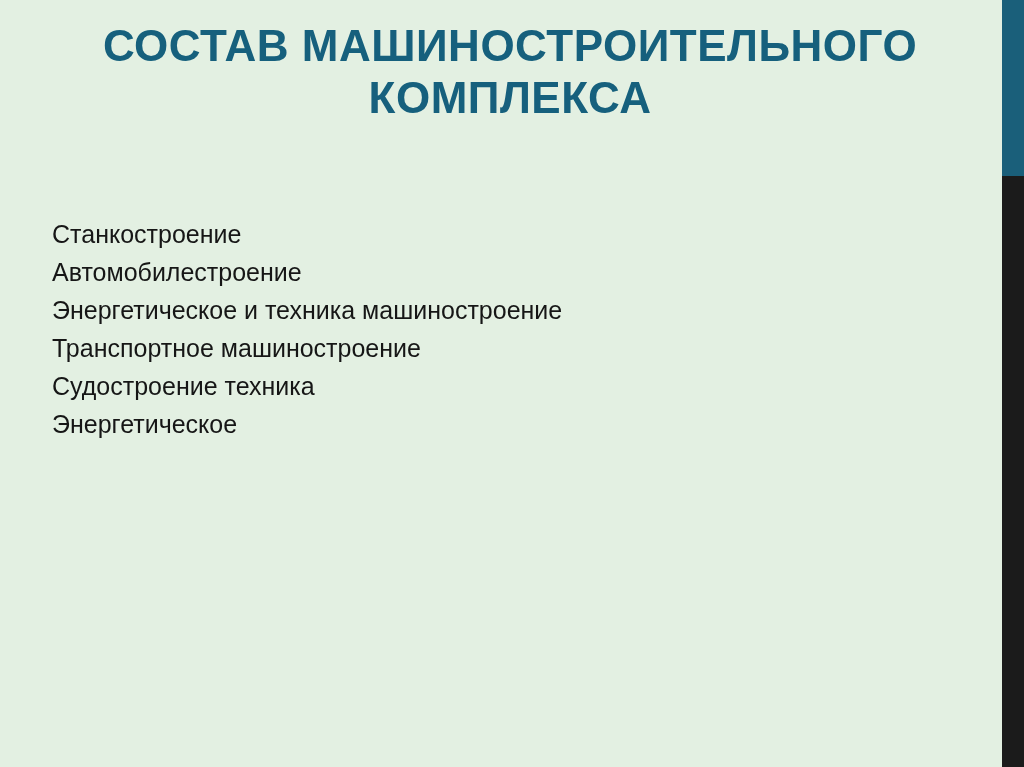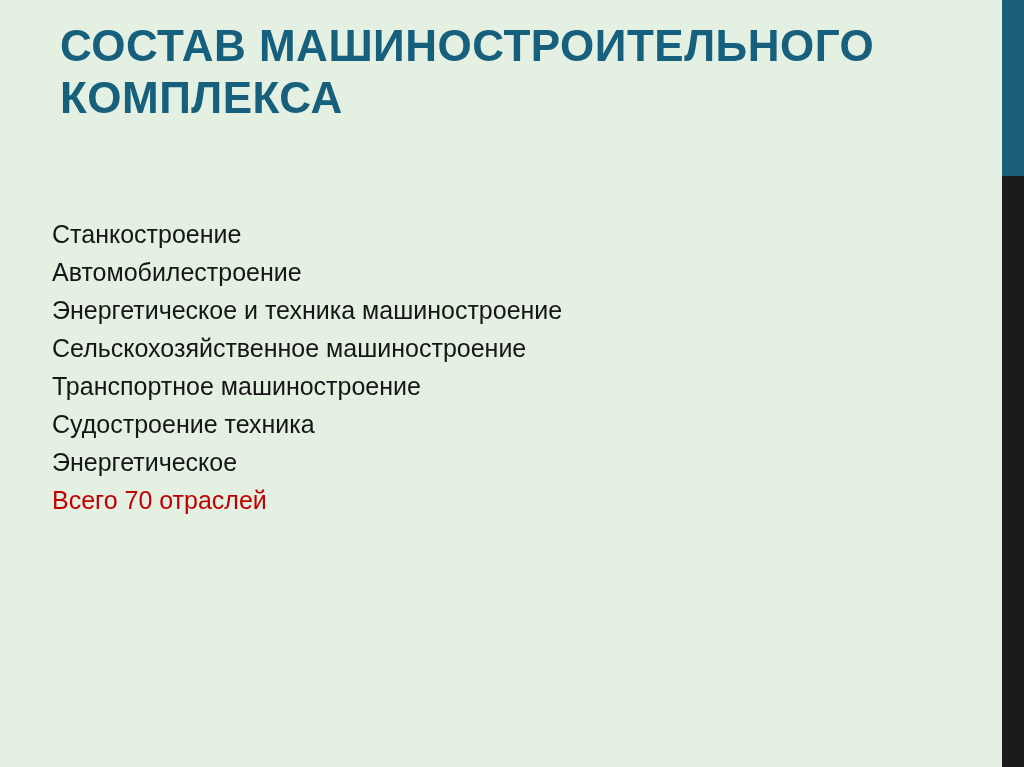--- a/index.html
+++ b/index.html
@@ -35,21 +35,21 @@
     right: 0;
     width: 22px;
     height: 591px;
     background: #1b1b1b;
   }
   .title {
     position: absolute;
     top: 20px;
     left: 60px;
     width: 900px;
-    text-align: left;
+    text-align: center;
     color: #16607d;
     font-size: 44px;
     font-weight: bold;
     line-height: 1.18;
     letter-spacing: 0.5px;
     text-transform: uppercase;
   }
   .content {
     position: absolute;
     top: 216px;
@@ -75,20 +75,18 @@
 
   <div class="right-bar-top"></div>
   <div class="right-bar-bottom"></div>
 
   <div class="title">СОСТАВ МАШИНОСТРОИТЕЛЬНОГО КОМПЛЕКСА</div>
 
   <div class="content">
     <div class="item">Станкостроение</div>
     <div class="item">Автомобилестроение</div>
     <div class="item">Энергетическое и техника машиностроение</div>
-    <div class="item">Сельскохозяйственное машиностроение</div>
     <div class="item">Транспортное машиностроение</div>
     <div class="item">Судостроение техника</div>
     <div class="item">Энергетическое</div>
-    <div class="item highlight">Всего 70  отраслей</div>
   </div>
 
 </div>
 
 </body></html>

